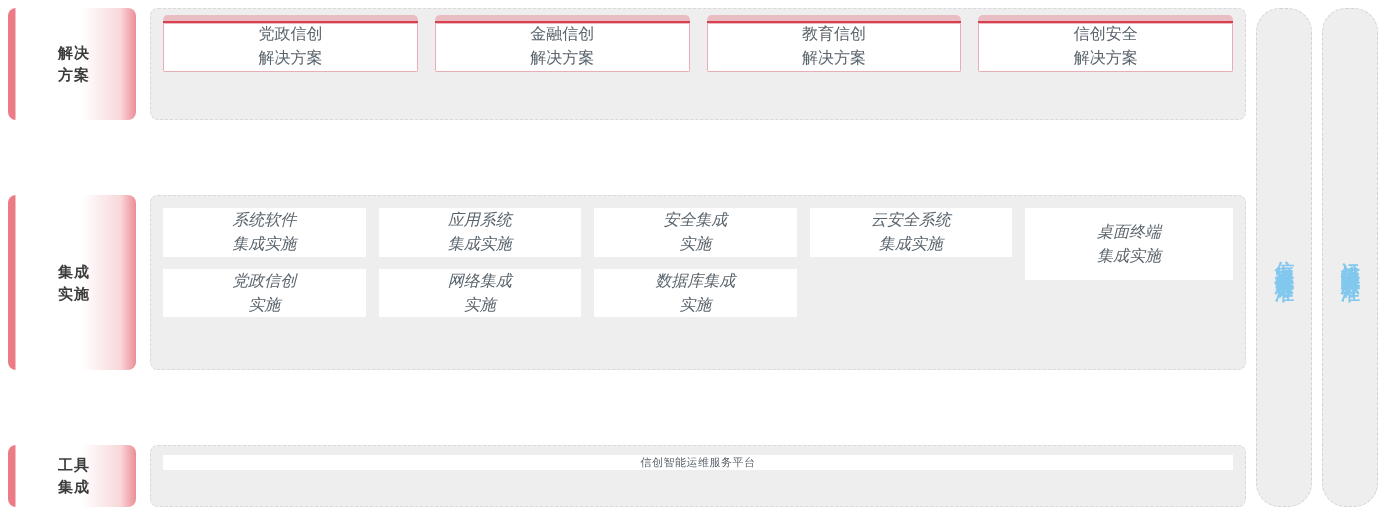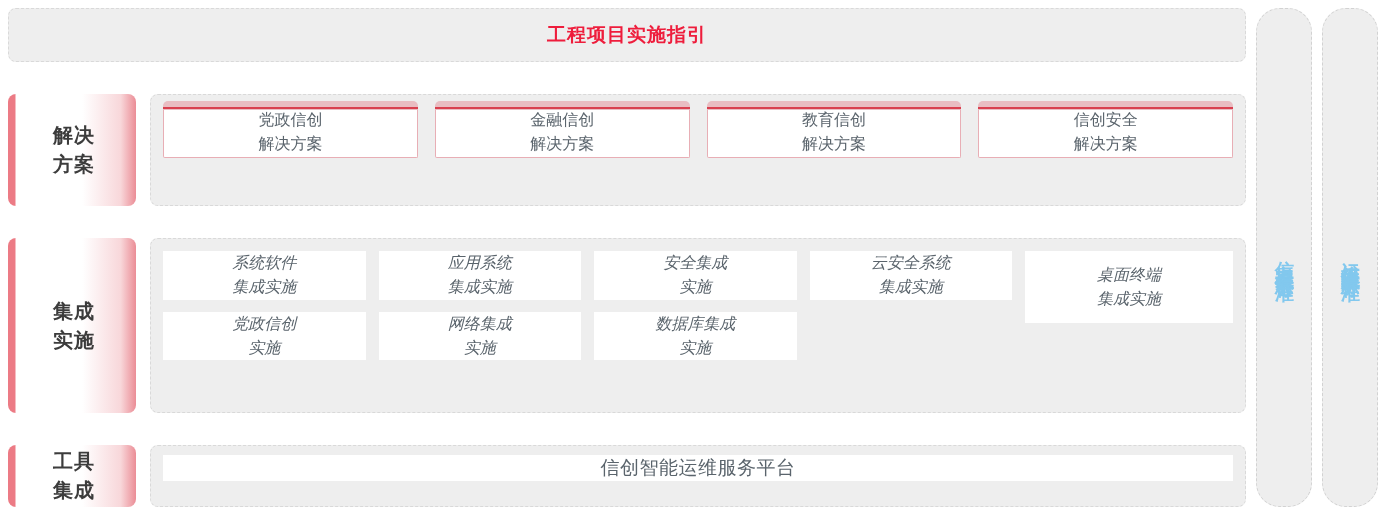--- a/index.html
+++ b/index.html
@@ -64,21 +64,21 @@
     background: linear-gradient(to right,
                 #ec7b85 0px, #ec7b85 7px,
                 #ffffff 8px, #ffffff 58%,
                 #f8d7da 88%, #eb8d96 100%);
     display: flex;
     align-items: center;
     justify-content: center;
     box-sizing: border-box;
   }
   .row-label-text {
-    font-size: 20px;
+    font-size: 15px;
     font-weight: bold;
     color: #3c3c3c;
     line-height: 1.45;
     text-align: center;
     letter-spacing: 1px;
     padding-left: 4px;
   }
 
   
   .panel {
@@ -185,21 +185,21 @@
     gap: 17px;
   }
   .tool-card {
     flex: 1 1 0;
     background: #ffffff;
     display: flex;
     align-items: center;
     justify-content: center;
   }
   .tool-card-text {
-    font-size: 19px;
+    font-size: 11px;
     color: #5a646c;
     letter-spacing: 0.5px;
   }
 
   
   .side-col {
     display: flex;
     flex-direction: row;
     gap: 10px;
     margin-left: 10px;
@@ -225,23 +225,20 @@
     letter-spacing: 3px;
   }
 </style>
 </head>
 <body>
 
 <div class="page">
 
   <div class="main-col">
 
-    <div class="band band-title">
-      <span>工程项目实施指引</span>
-    </div>
 
     <div class="row row-solutions">
       <div class="row-label">
         <div class="row-label-text">
           <span>解决</span><br>
           <span>方案</span>
         </div>
       </div>
       <div class="panel panel-solutions">
         <div class="sol-card">

